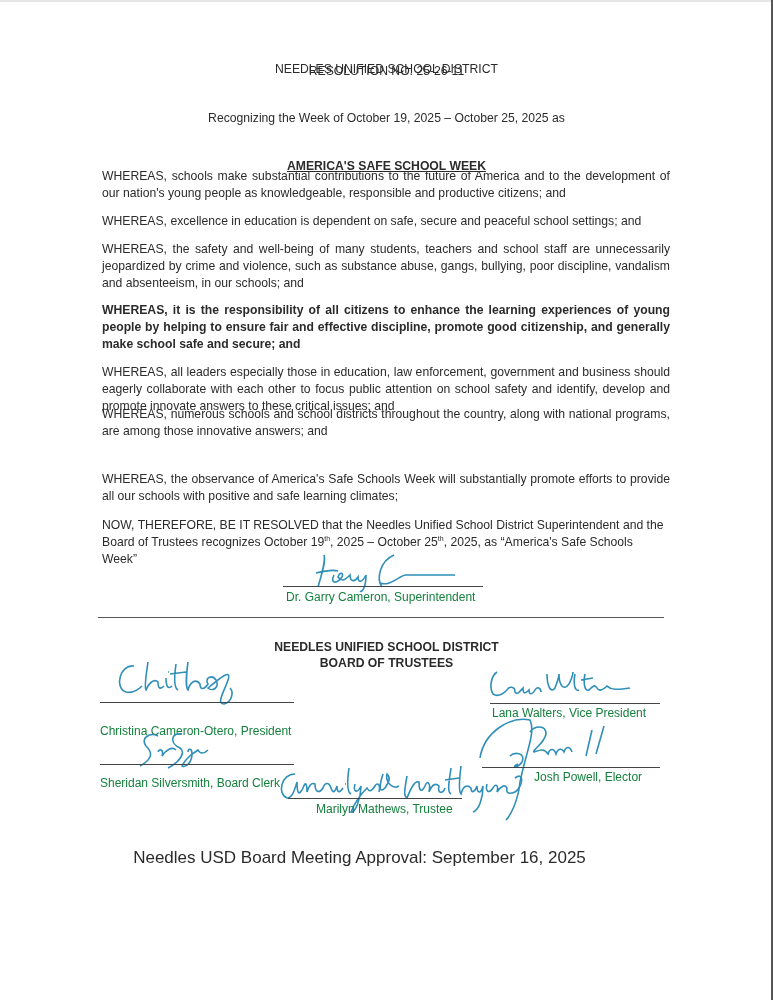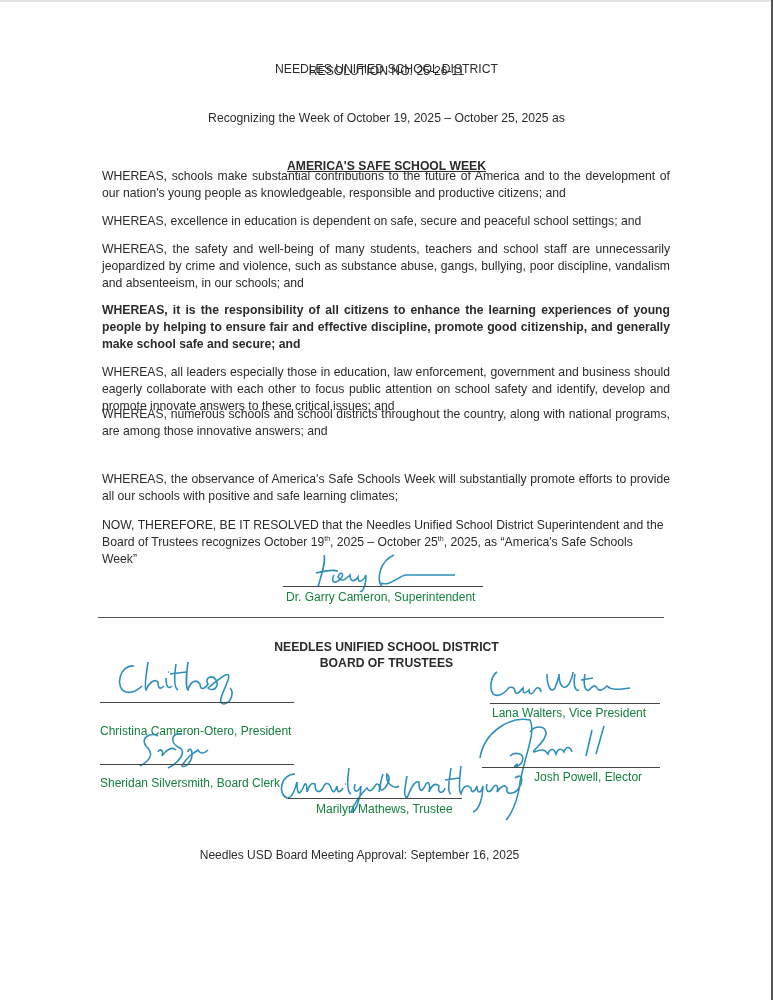--- a/index.html
+++ b/index.html
@@ -28,21 +28,21 @@
   .p8 { top:517px; text-align:left; }
   sup { font-size:7px; vertical-align:super; line-height:0; }
   .sigline { position:absolute; height:1px; background:#444; }
   .siglabel { position:absolute; font-size:12px; color:#15803d; white-space:nowrap; }
   .hr { position:absolute; left:98px; top:617px; width:566px; height:1px; background:#555; }
   .board { position:absolute; left:0; width:773px; text-align:center; font-size:12.2px; font-weight:bold; }
   .b1 { top:640px; }
   .b2 { top:656px; }
   .sig { position:absolute; }
   .sig svg { overflow:visible; }
-  .footer { position:absolute; top:848px; left:0; width:719px; text-align:center; font-size:12px; }
+  .footer { position:absolute; top:848px; left:0; width:719px; text-align:center; font-size:17px; }
 </style>
 </head>
 <body>
 
 <div class="scan-top"></div>
 <div class="scan-edge"></div>
 
 <div class="center hdr1">NEEDLES UNIFIED SCHOOL DISTRICT</div>
 <div class="center hdr2">RESOLUTION NO.  25-26-11</div>
 <div class="center recog">Recognizing the Week of October 19, 2025 – October 25, 2025 as</div>

